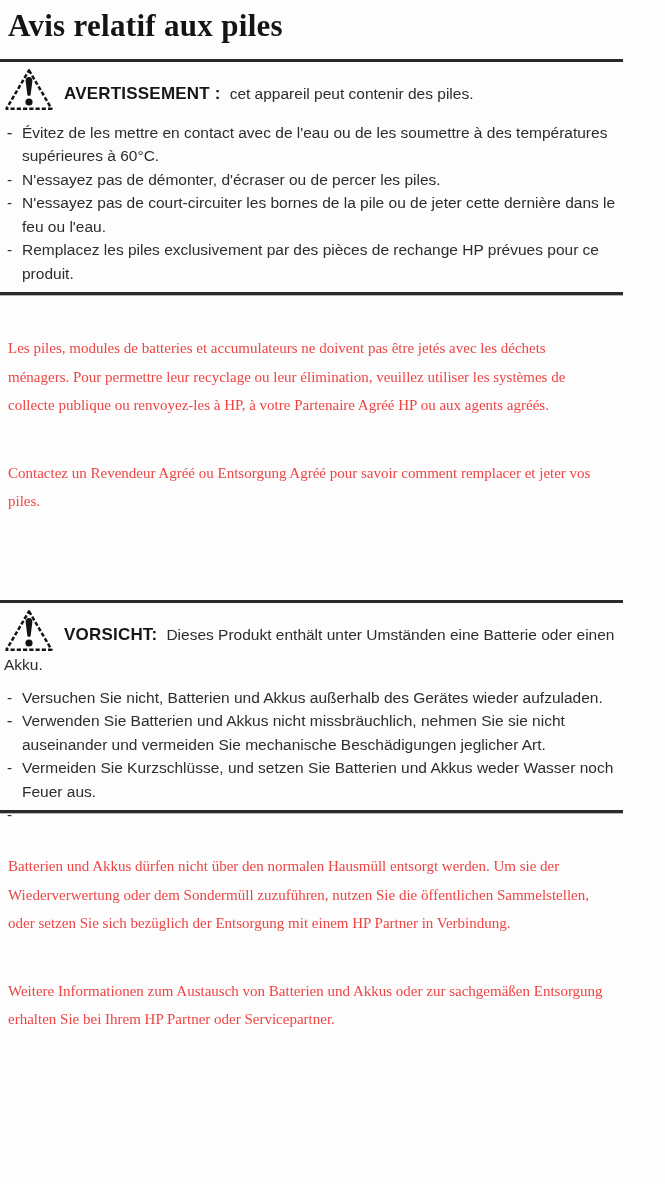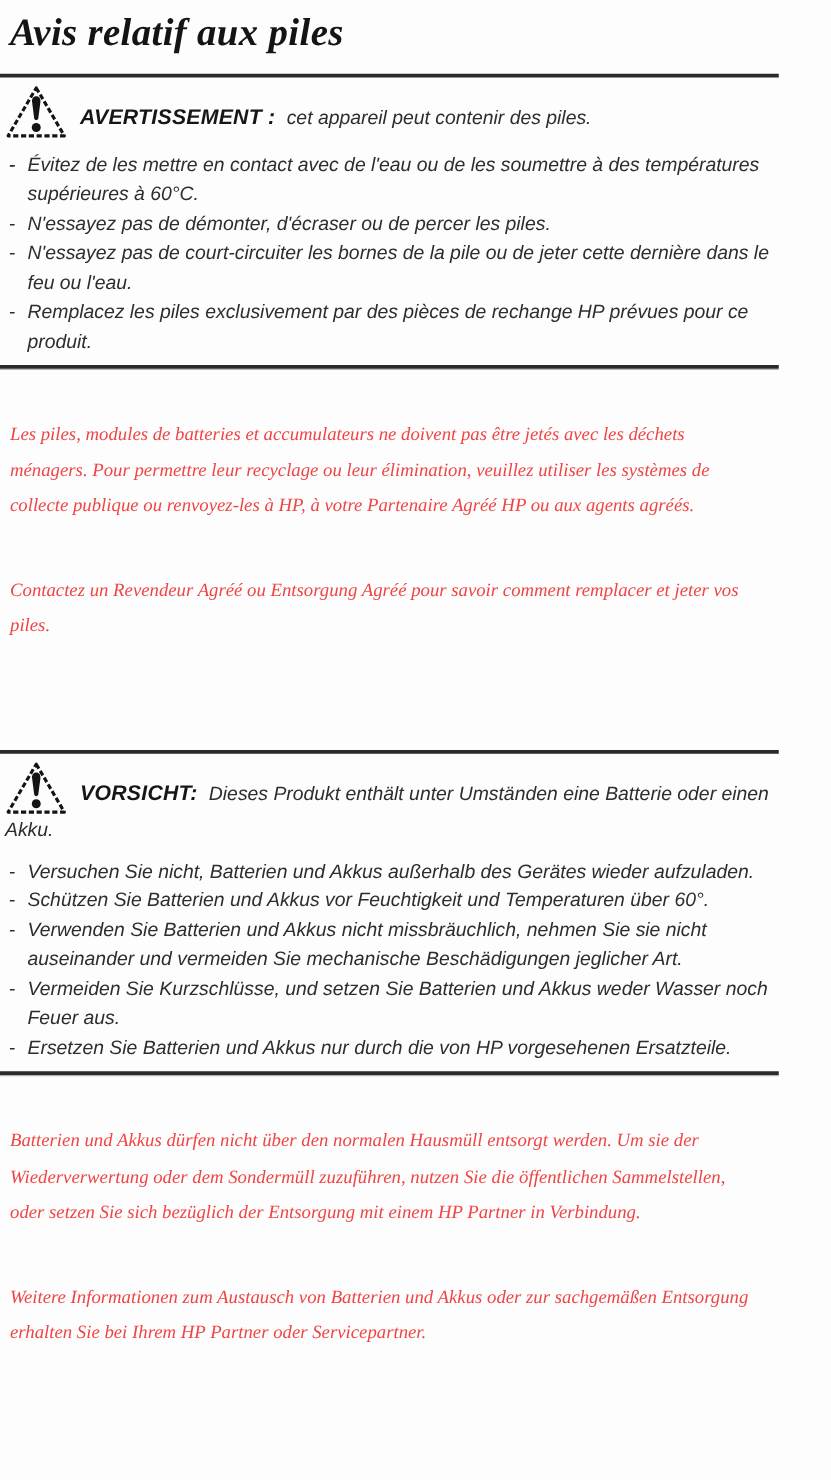--- a/index.html
+++ b/index.html
@@ -10,21 +10,20 @@
   body {
     width: 665px;
     height: 1184px;
     overflow: hidden;
     font-family: "Liberation Sans", sans-serif;
     color: #1c1c1c;
   }
   .page {
     width: 623px;
     box-sizing: border-box;
-    font-style: italic;
   }
 
   
   .section-title {
     font-family: "Liberation Serif", serif;
     font-weight: bold;
     font-size: 31px;
     letter-spacing: 0.3px;
     color: #141414;
     margin: 0 0 0 8px;
@@ -158,36 +157,34 @@
       </div>
       <ul class="wlist">
 
           <li>
             <span class="dash">-</span>
             <span>Versuchen Sie nicht, Batterien und Akkus außerhalb des Gerätes wieder aufzuladen.</span>
           </li>
 
           <li>
             <span class="dash">-</span>
-            <span>Schützen Sie Batterien und Akkus vor Feuchtigkeit und Temperaturen über 60°.</span>
           </li>
 
           <li>
             <span class="dash">-</span>
             <span>Verwenden Sie Batterien und Akkus nicht missbräuchlich, nehmen Sie sie nicht auseinander und vermeiden Sie mechanische Beschädigungen jeglicher Art.</span>
           </li>
 
           <li>
             <span class="dash">-</span>
             <span>Vermeiden Sie Kurzschlüsse, und setzen Sie Batterien und Akkus weder Wasser noch Feuer aus.</span>
           </li>
 
           <li>
             <span class="dash">-</span>
-            <span>Ersetzen Sie Batterien und Akkus nur durch die von HP vorgesehenen Ersatzteile.</span>
           </li>
         </ul>
     </div>
 
     <div class="paras">
 
         <p class="bodyp">Batterien und Akkus dürfen nicht über den normalen Hausmüll entsorgt werden. Um sie der Wiederverwertung oder dem Sondermüll zuzuführen, nutzen Sie die öffentlichen Sammelstellen, oder setzen Sie sich bezüglich der Entsorgung mit einem HP Partner in Verbindung.</p>
 
         <p class="bodyp">Weitere Informationen zum Austausch von Batterien und Akkus oder zur sachgemäßen Entsorgung erhalten Sie bei Ihrem HP Partner oder Servicepartner.</p>
       </div>

